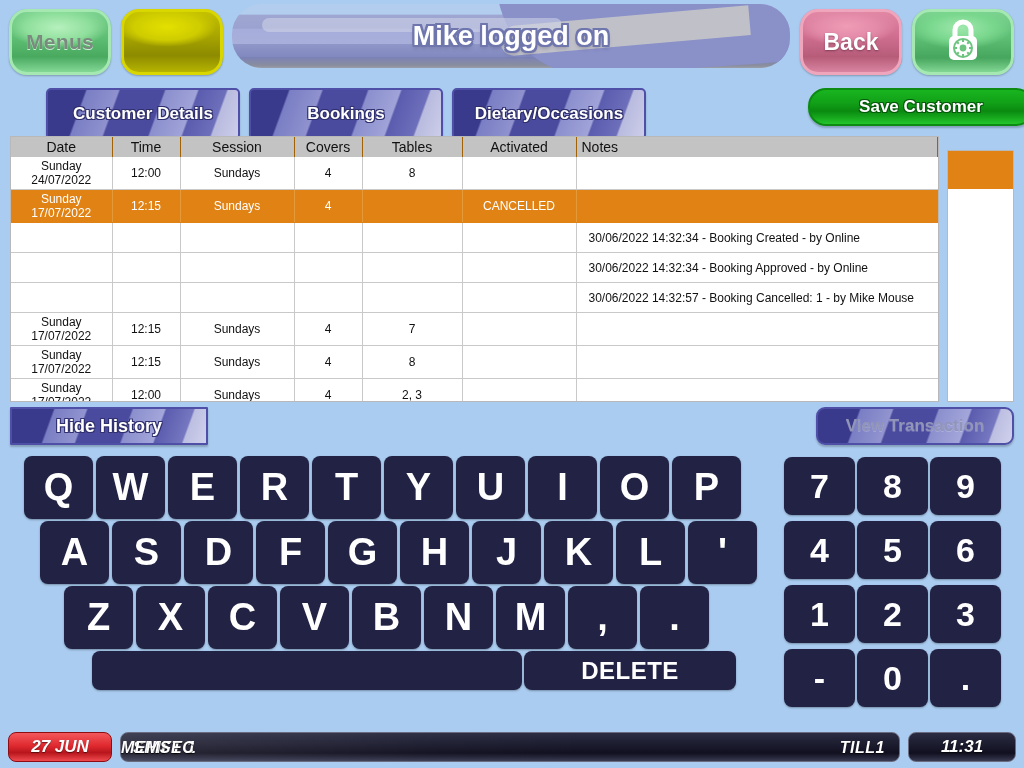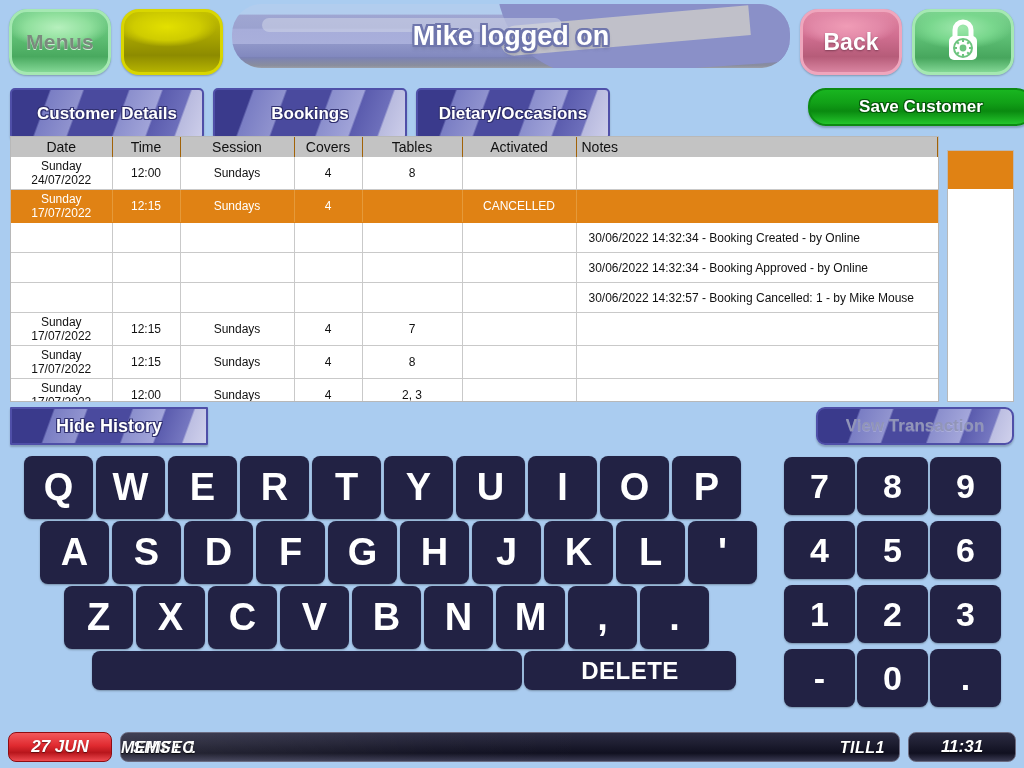--- a/index.html
+++ b/index.html
@@ -118,20 +118,21 @@
         #3a3a8c 0%, #3a3a8c 18%,
         #7a7ec4 19%, #8f92ce 34%,
         #4a4a9e 35%, #4a4a9e 56%,
         #8b8fcd 57%, #a0a3d8 72%,
         #5b5cae 73%, #6d6fbb 86%,
         #b9bbdf 87%, #cdceea 100%);
     display: flex; align-items: center; justify-content: center;
     color: #ffffff; font-weight: bold; font-size: 17px;
     text-shadow: -1px -1px 0 #30306f, 1px -1px 0 #30306f, -1px 1px 0 #30306f, 1px 1px 0 #30306f;
     box-shadow: 0 2px 2px rgba(0,0,0,.22);
+    margin-left: 36px;
   }
   #tab-customer-details { left: 10px; width: 194px; }
   #tab-bookings { left: 213px; width: 194px; }
   #tab-dietary { left: 416px; width: 194px; }
 
   #save-customer-btn {
     position: absolute; left: 800px; top: 88px; width: 226px; height: 38px;
     border-radius: 18px;
     border: 2px solid #0c8a12;
     background: linear-gradient(180deg, #19b520 0%, #11a017 38%, #0a8a10 62%, #24c52c 100%);

